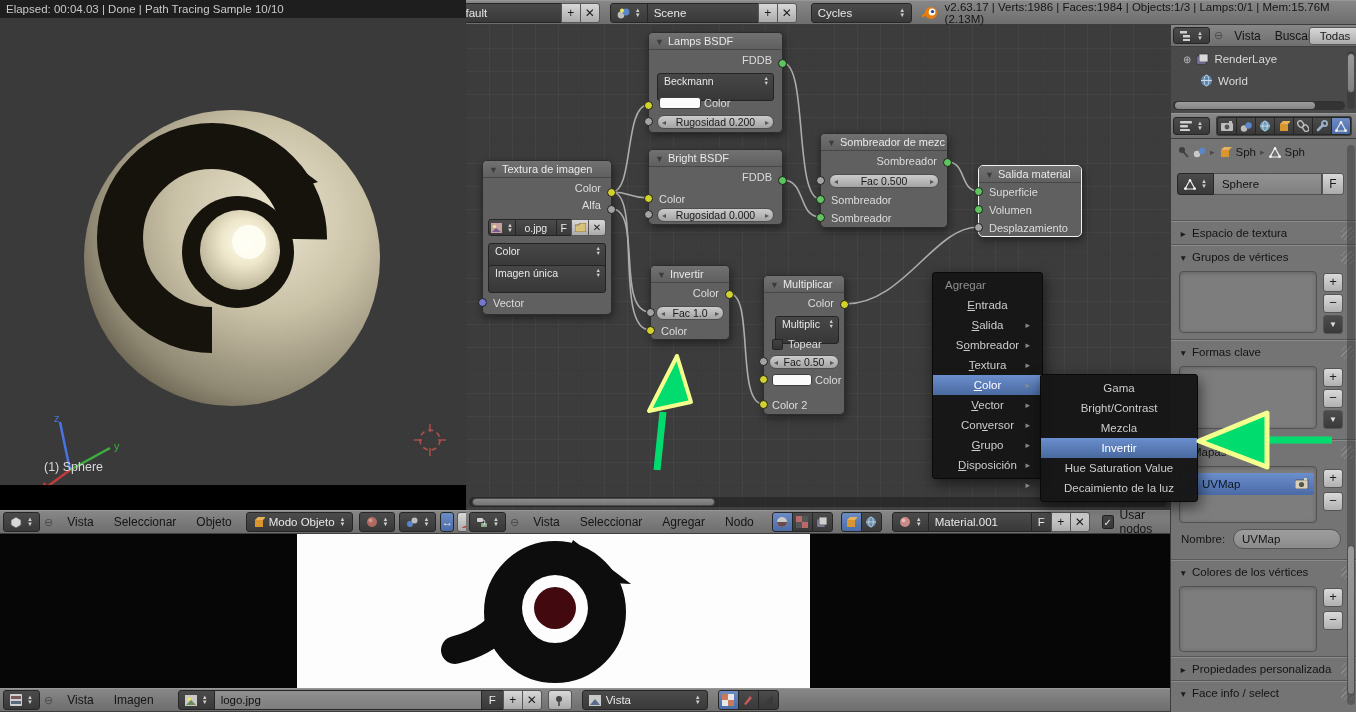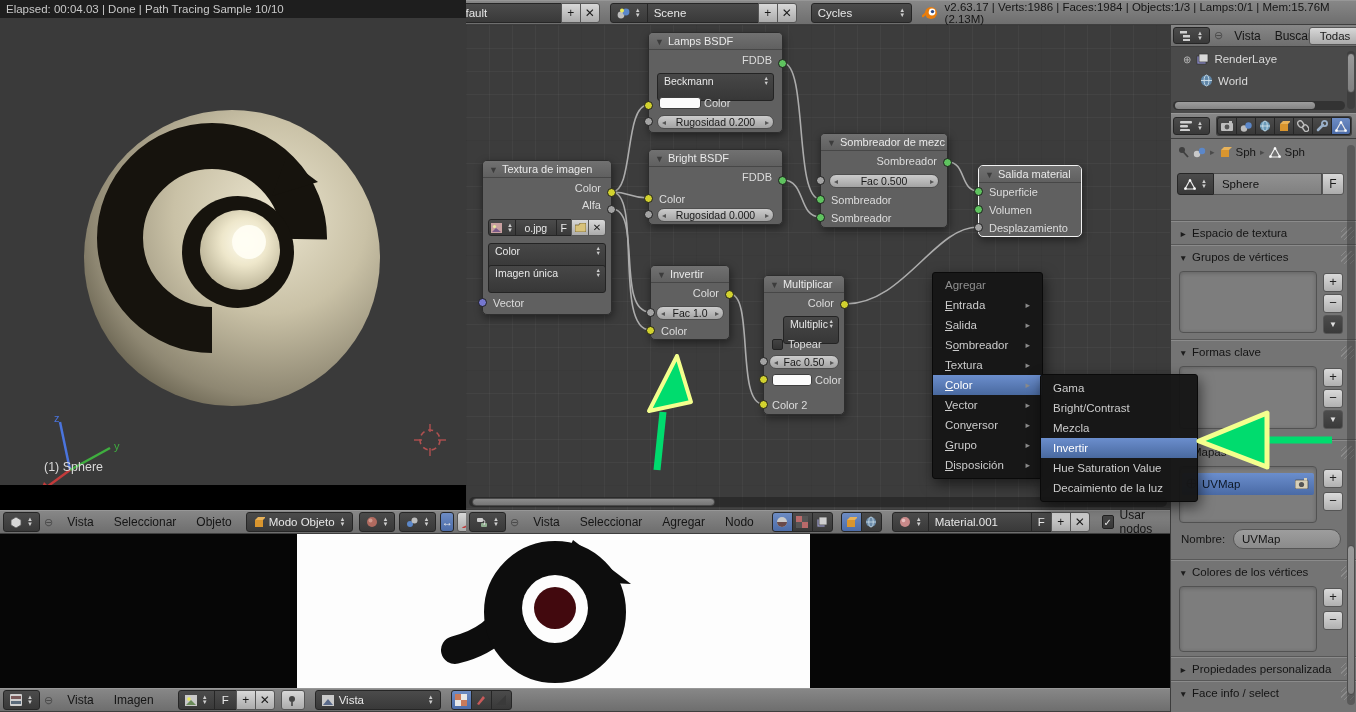--- a/index.html
+++ b/index.html
@@ -67,21 +67,21 @@
   .nselect .ud { position:absolute; right:4px; top:2px; display:flex; flex-direction:column; font-size:5.5px; line-height:5px; color:#cfcfcf; }
   .swatch { display:inline-block; width:42px; height:12px; background:#fbfbfb; border:1px solid #3e3e3e; border-radius:3px; vertical-align:-2px; }
   .ncb { display:inline-block; width:11px; height:11px; background:linear-gradient(#434343,#333); border:1px solid #222; border-radius:2px; vertical-align:-2px; margin-right:5px; }
   #nscroll-track { position:absolute; left:3px; right:3px; bottom:3px; height:10px; background:rgba(30,30,30,.55); border-radius:5px; }
   #nscroll-thumb { position:absolute; left:3px; top:1px; width:243px; height:8px; background:linear-gradient(#8c8c8c,#757575); border-radius:4px; border:1px solid #4a4a4a; }
 
   
   .menu { position:absolute; background:rgba(22,22,22,.97); border:1px solid #0a0a0a; border-radius:3px;
           box-shadow:2px 5px 14px rgba(0,0,0,.55); color:#cccccc; font-size:11.5px; padding:3px 0; z-index:20; }
   .mtitle { color:#8f8f8f; padding:3px 12px 4px; }
-  .mrow { height:20px; line-height:20px; padding:0 12px; display:flex; align-items:center; }
+  .mrow { height:20px; line-height:20px; padding:0 12px; display:flex; align-items:center;flex-direction:column; }
   .mrow.hl { background:linear-gradient(#6b8ecd,#49699f); color:#fff; }
   .marr { margin-left:auto; color:#8a8a8a; font-size:9px; }
 
   
   #imged { left:0; top:534px; width:1170px; height:154px; background:#060606; overflow:hidden; }
   #imgwhite { position:absolute; left:297px; top:0; width:513px; height:154px; background:#fdfdfd; }
 
   
   #rightpanel { left:1170px; top:25px; width:186px; height:687px; background:#747474;
                 border-left:1px solid #3c3c3c; overflow:hidden; color:#161616; }
@@ -326,21 +326,21 @@
     <div class="nslider" style="top:40px;left:5px;right:5px;"><span class="sa le">◂</span><span>Fac 1.0</span><span class="sa ri">▸</span></div>
     <div class="nr" style="top:57px;">Color</div>
     <span class="sk r y" style="top:24px;"></span>
     <span class="sk l gy" style="top:42px;"></span>
     <span class="sk l y" style="top:60px;"></span>
   </div>
 
   <div class="node" style="left:297px;top:250px;width:82px;height:140px;">
     <div class="nh"><span class="tri">▼</span><span>Multiplicar</span></div>
     <div class="nr rt" style="top:19px;">Color</div>
-    <div class="nselect" style="top:40px;left:19px;right:5px;"><span>Multiplic</span><span class="ud">
+    <div class="nselect" style="top:40px;left:11px;right:5px;"><span>Multiplic</span><span class="ud">
           <span>▲</span>
           <span>▼</span>
         </span></div>
     <div class="nr" style="top:60px;padding:0 8px;"><span class="ncb"></span><span>Topear</span></div>
     <div class="nslider" style="top:79px;left:5px;right:5px;"><span class="sa le">◂</span><span>Fac 0.50</span><span class="sa ri">▸</span></div>
     <div class="nr" style="top:96px;padding:0 8px;"><span class="swatch" style="width:40px;"></span>&nbsp;<span>Color</span></div>
     <div class="nr" style="top:121px;padding:0 8px;">Color 2</div>
     <span class="sk r y" style="top:24px;"></span>
     <span class="sk l gy" style="top:81px;"></span>
     <span class="sk l y" style="top:99px;"></span>
@@ -581,20 +581,21 @@
       <svg class="ic" width="12" height="11">
           <rect width="12" height="11" fill="#c9c9c9"></rect>
           <circle cx="4" cy="4" r="1.8" fill="#e8e85a"></circle>
           <polygon points="1,10 6,5 11,10" fill="#6a8a5a"></polygon>
         </svg>
       <span class="ud">
           <span>▲</span>
           <span>▼</span>
         </span>
     </div>
+    <div class="dd" style="width:268px;background:linear-gradient(#8f8f8f,#7d7d7d);color:#101010;">logo.jpg</div>
     <div class="dd" style="padding:0 7px;">F</div>
     <div class="lbtn">+</div>
     <div class="lbtn">✕</div>
   </div>
   <div class="lbtn" style="margin-left:6px;width:24px;">
     <svg class="ic" width="11" height="11">
         <circle cx="5" cy="4" r="3" fill="#444"></circle>
         <line x1="5" y1="7" x2="5" y2="11" stroke="#444" stroke-width="1.6"></line>
       </svg>
   </div>

